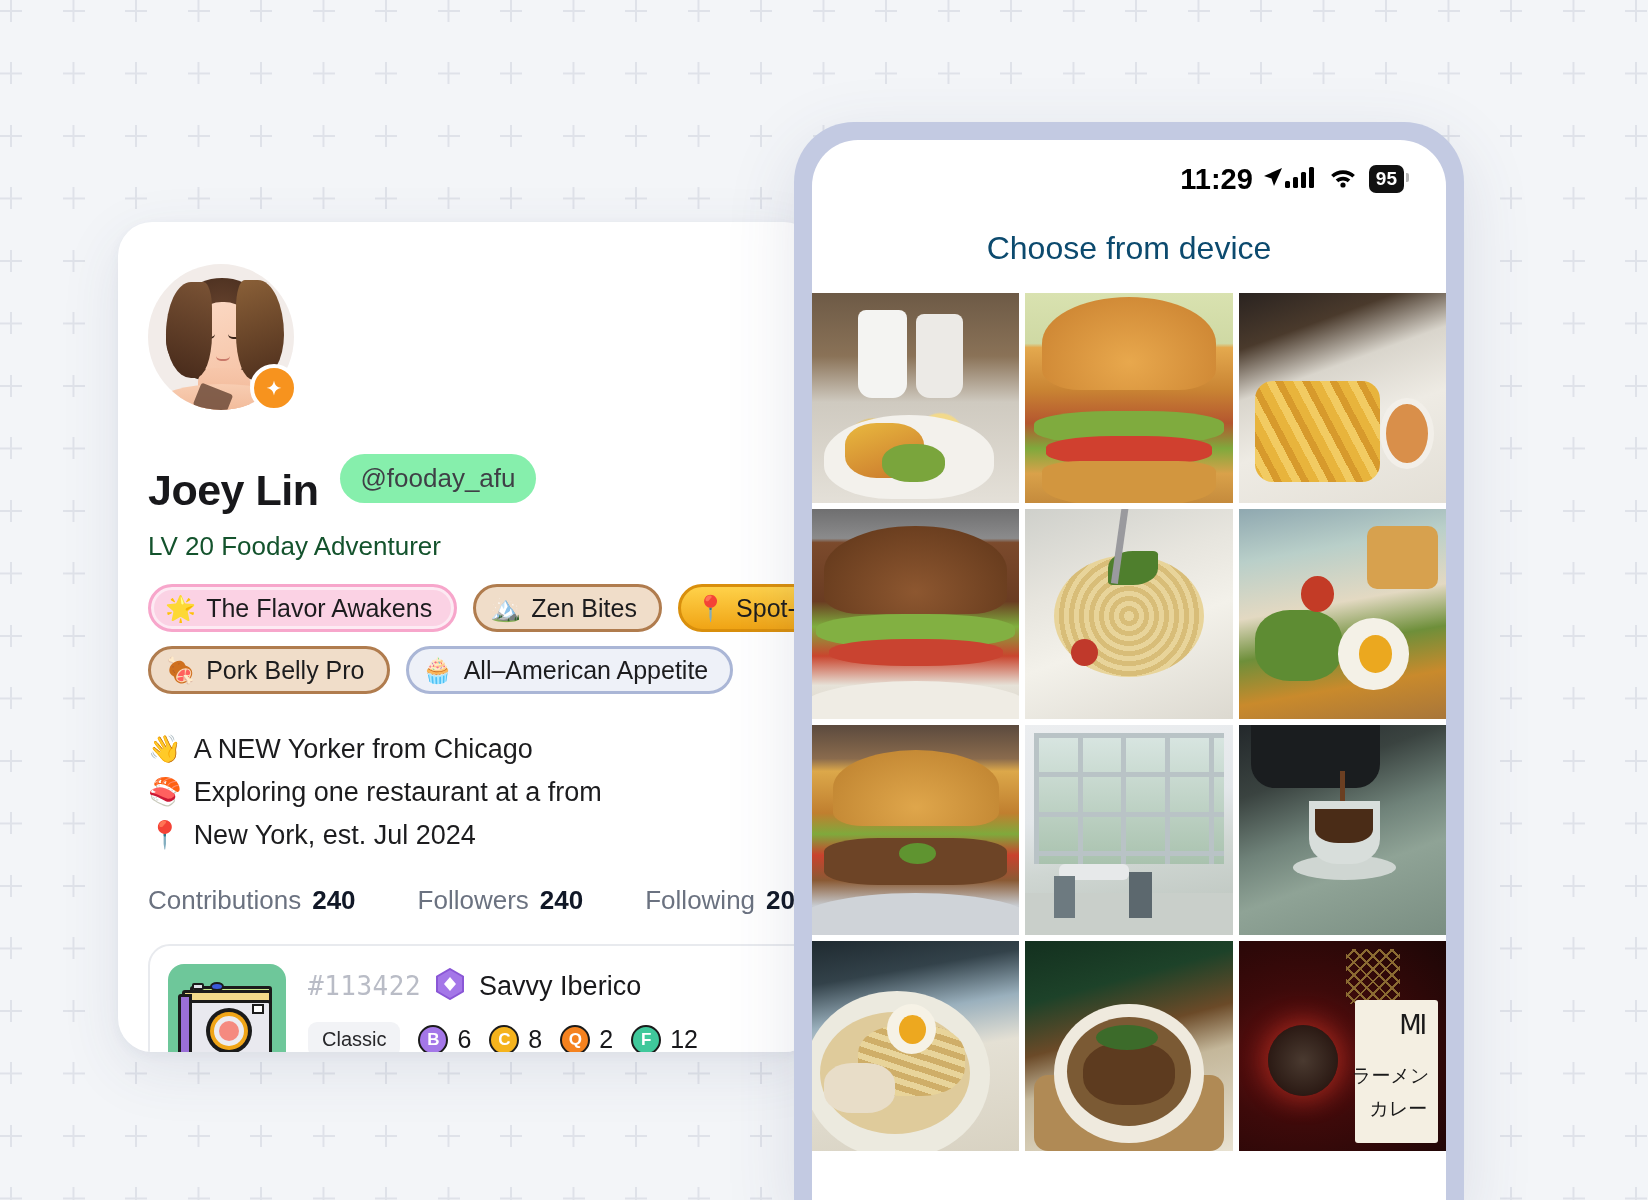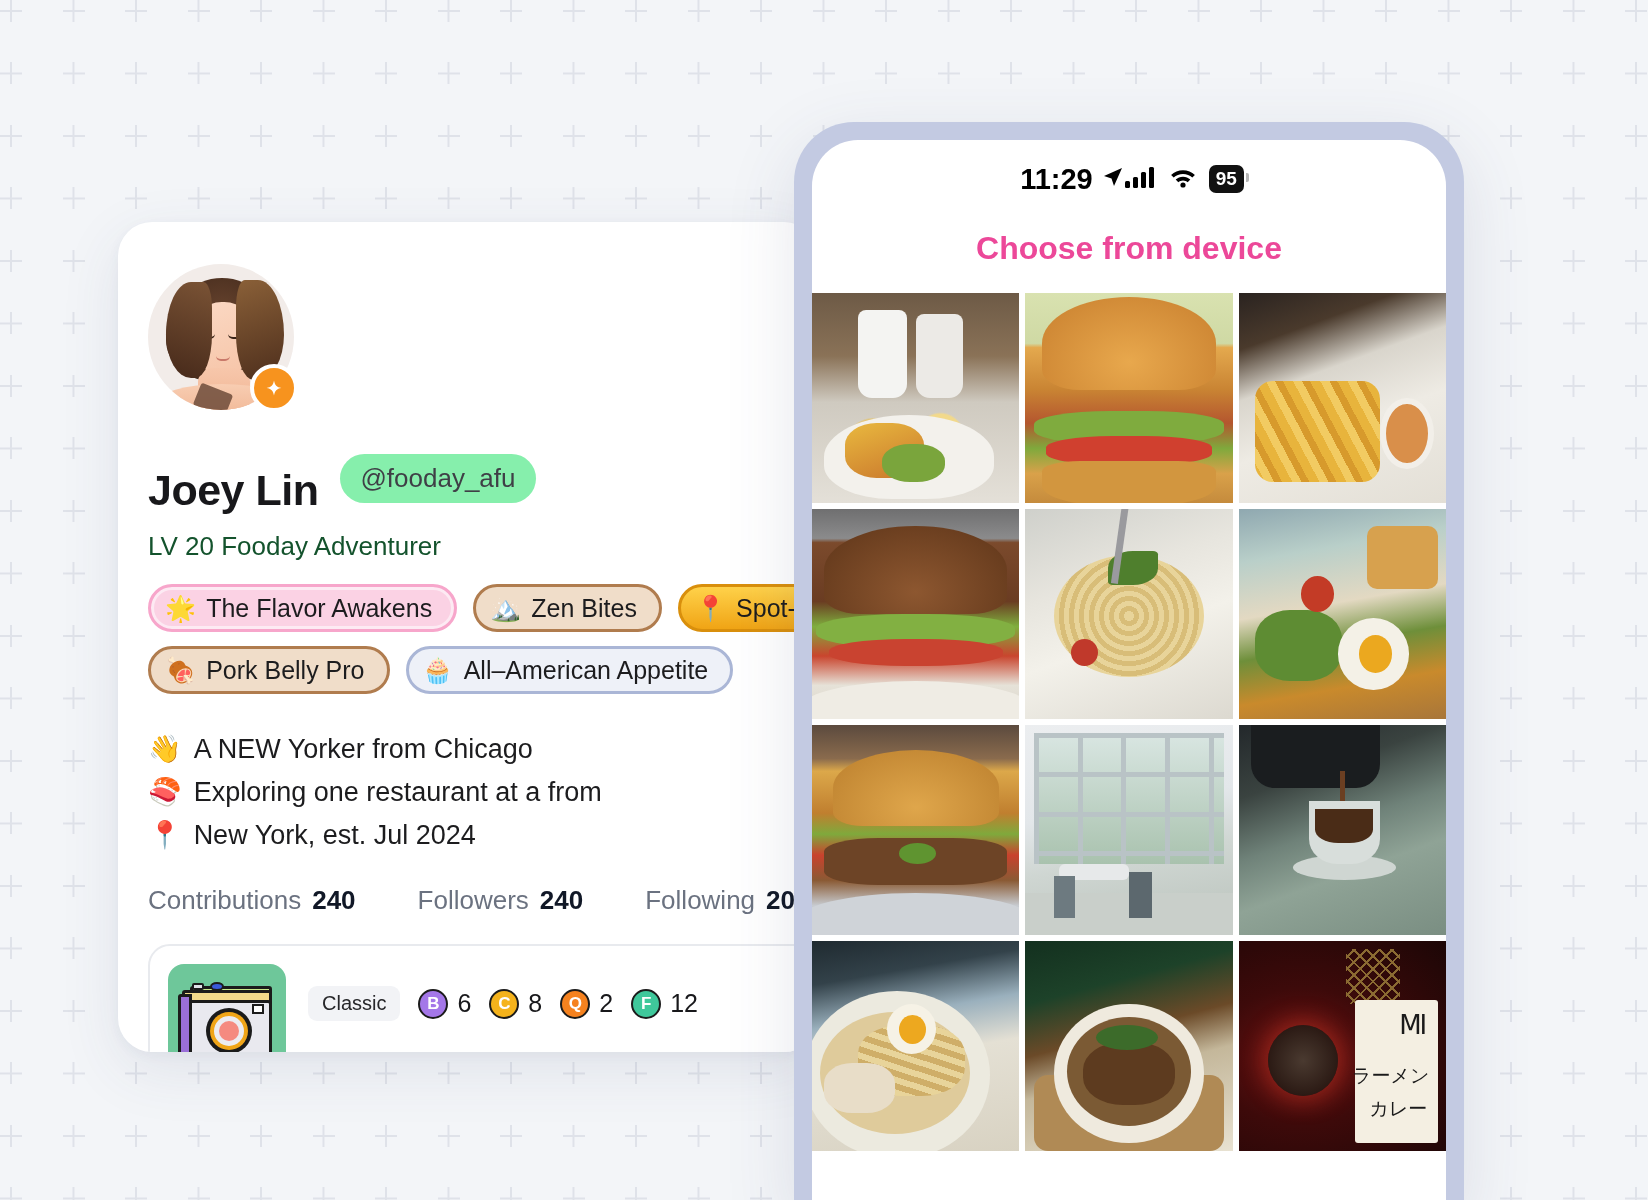--- a/index.html
+++ b/index.html
@@ -301,38 +301,38 @@
     height: 100%;
     background: #ffffff;
     border-radius: 46px 46px 0 0;
     overflow: hidden;
     position: relative;
   }
   #status-bar {
     height: 66px;
     display: flex;
     align-items: center;
-    justify-content: center;
+    justify-content: flex-end;
     padding: 12px 42px 0 48px;
   }
   #status-left { display: flex; align-items: center; gap: 8px; font-size: 29px; font-weight: 700; color: #000; }
   #status-right { display: flex; align-items: center; gap: 11px; }
   #battery {
     background: #111; color: #fff; font-size: 19px; font-weight: 700;
     border-radius: 7px; padding: 3px 7px; position: relative;
   }
   #battery::after {
     content: ""; position: absolute; right: -5px; top: 8px;
     width: 3px; height: 9px; background: #b6b6b6; border-radius: 0 2px 2px 0;
   }
   #phone-title {
     text-align: center;
     font-size: 32px;
-    font-weight: 700;
-    color: #ec4899;
+    font-weight: 400;
+    color: #0c4a6e;
     padding: 24px 0 26px;
   }
   #photo-grid {
     display: grid;
     grid-template-columns: repeat(3, 1fr);
     gap: 6px;
     padding: 0 0 0 0;
   }
   .photo { width: 100%; height: 210px; position: relative; overflow: hidden; }
   .photo .ph { position: absolute; inset: 0; }
@@ -527,20 +527,30 @@
       <div class="cam-dot1"></div>
       <div class="cam-dot2"></div>
       <div class="cam-win"></div>
       <div class="cam-lens-o"></div>
       <div class="cam-lens-g"></div>
       <div class="cam-lens-w"></div>
       <div class="cam-lens-r"></div>
       <div id="lv-tag">LV 4</div>
     </div>
     <div id="item-info">
+      <div id="item-head">
+        <span id="item-id">#113422</span>
+        <span>
+          <svg width="30" height="32" viewBox="0 0 30 32" aria-hidden="true">
+            <path d="M15 1 L28 8.5 V23.5 L15 31 L2 23.5 V8.5 Z" fill="#a477e8" stroke="#8a57d6" stroke-width="2"></path>
+            <path d="M15 9 L21 16 L15 23 L9 16 Z" fill="#ffffff"></path>
+          </svg>
+        </span>
+        <span id="item-name">Savvy Iberico</span>
+      </div>
       <div id="item-meta">
         <span id="item-tag">Classic</span>
         <span class="chip">
           <span class="cc" style="background:#a477e8">B</span>
           <span class="cv">6</span>
         </span>
         <span class="chip">
           <span class="cc" style="background:#f5b31c">C</span>
           <span class="cv">8</span>
         </span>

